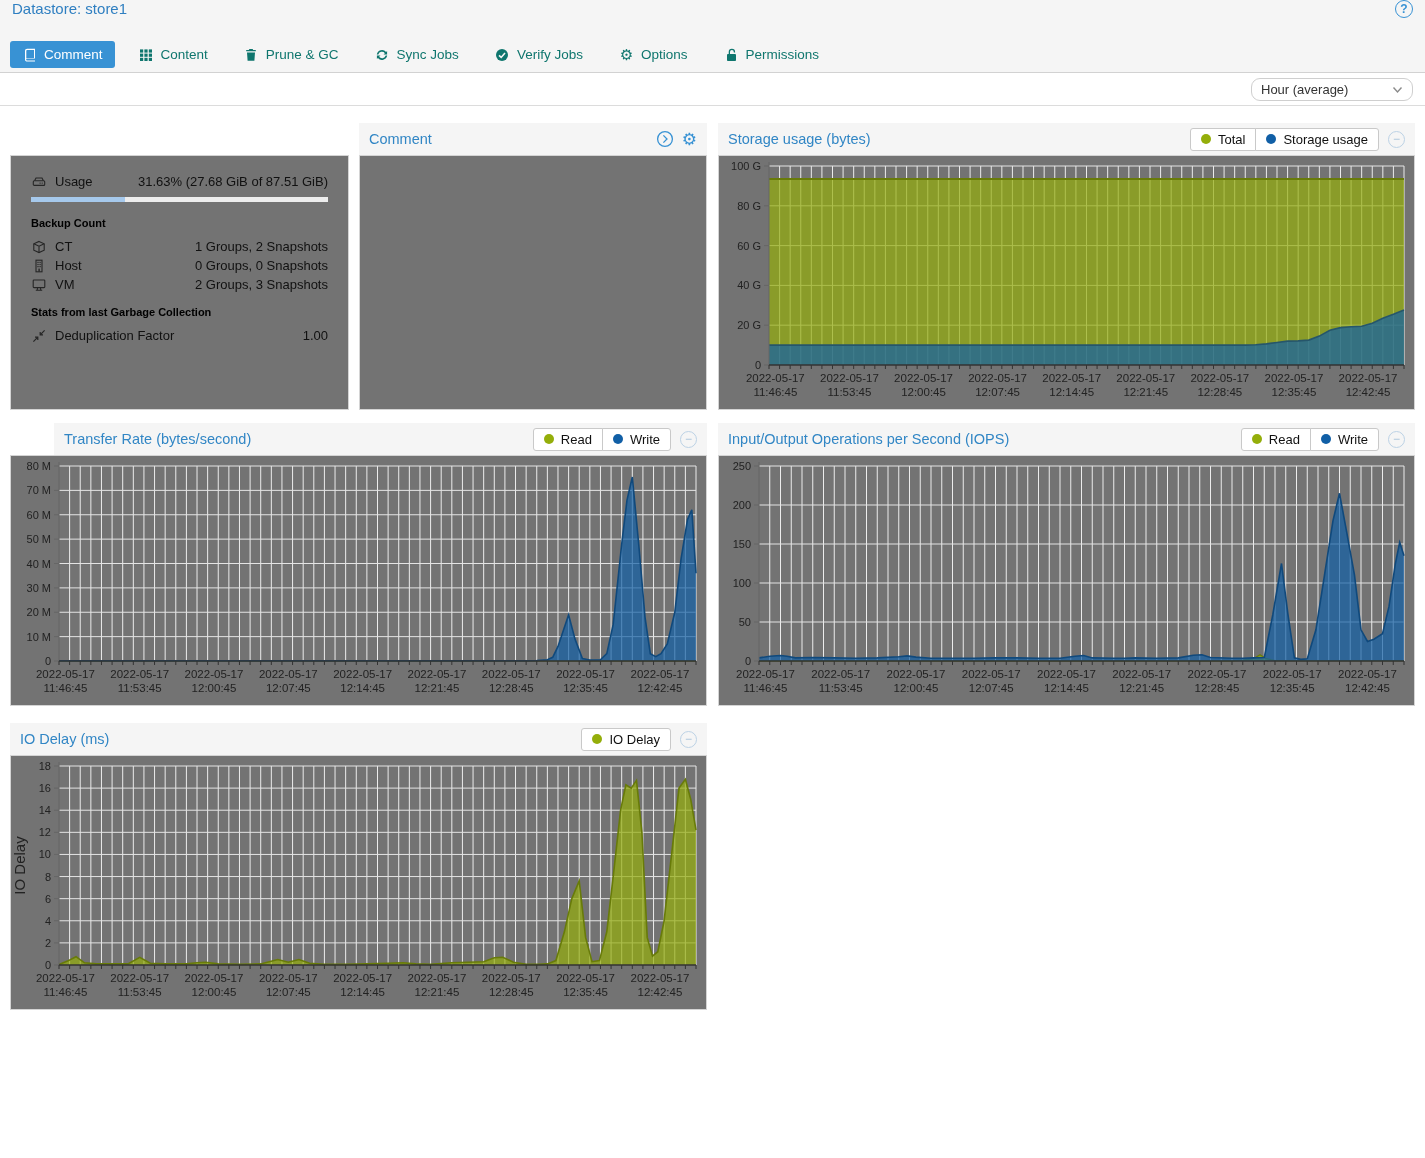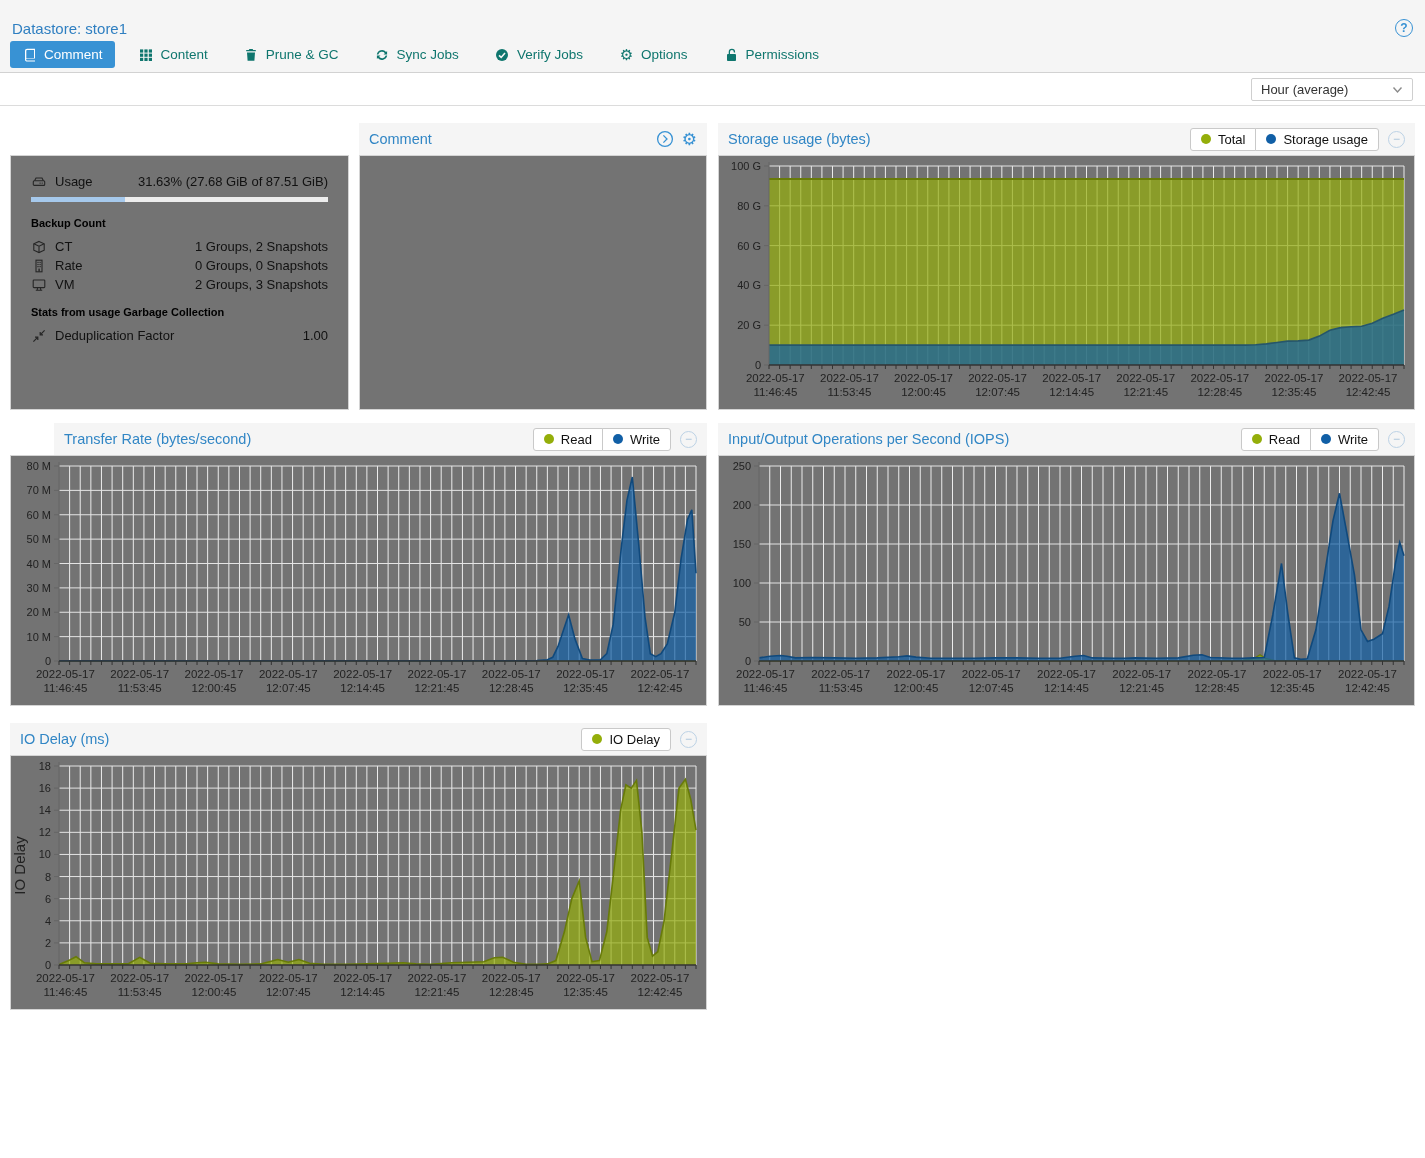--- a/index.html
+++ b/index.html
@@ -1,33 +1,33 @@
 <!DOCTYPE html>
 <html><head>
 <meta charset="utf-8">
 <style>
   * { box-sizing: border-box; margin: 0; padding: 0; }
   html,body { width:1425px; height:1158px; background:#fff; font-family:"Liberation Sans",sans-serif; position:relative; overflow:hidden; }
 
   
-  .topbar { position:absolute; left:0; top:0; width:100%; height:37px; background:#f5f5f5; display:flex; align-items:flex-end; padding:0 12px; }
+  .topbar { position:absolute; left:0; top:0; width:100%; height:37px; background:#f5f5f5; display:flex; align-items:flex-start; padding:0 12px; }
   .page-title { color:#2f7fc1; font-size:15px; }
   .help-btn { margin-left:auto; width:18px; height:18px; border:1.5px solid #3892d4; border-radius:50%; color:#3892d4; font-size:12px; font-weight:bold; display:flex; align-items:center; justify-content:center; cursor:pointer; }
 
   
   .tabbar { position:absolute; left:0; top:37px; width:100%; height:36px; background:#f5f5f5; border-bottom:1px solid #d2d2d2; display:flex; align-items:center; padding:0 10px; gap:12px; }
   .tab { display:flex; align-items:center; gap:7px; padding:6px 12px; border-radius:3px; font-size:13.5px; color:#0f766e; cursor:pointer; line-height:1; }
   .tab.active { background:#3892d4; color:#fff; }
   .tab .ticon { width:15px; height:15px; display:flex; align-items:center; justify-content:center; }
   .tab .ticon svg { width:14px; height:14px; }
   .glyph-icon { font-size:15px; line-height:1; }
 
   
   .toolbar { position:absolute; left:0; top:73px; width:100%; height:33px; background:#fff; border-bottom:1px solid #dcdcdc; }
-  .select { position:absolute; right:12px; top:5px; width:162px; height:23px; border:1px solid #cfcfcf; border-radius:2px; background:#fff; display:flex; align-items:center; padding:0 9px; font-size:13px; color:#333; cursor:pointer; }
+  .select { position:absolute; right:12px; top:5px; width:162px; height:23px; border:1px solid #cfcfcf; border-radius:9px; background:#fff; display:flex; align-items:center; padding:0 9px; font-size:13px; color:#333; cursor:pointer; }
   .select .chev { margin-left:auto; }
 
   
   .panel { position:absolute; }
   .panel-header { height:32px; background:#f5f5f5; display:flex; align-items:center; padding:0 10px; }
   .panel-title { color:#3186c5; font-size:14.5px; white-space:nowrap; }
   .panel-body { position:absolute; top:32px; left:0; right:0; bottom:0; background:#737373; border:1px solid #d4d4d4; overflow:hidden; }
 
   #panel-store   { left:10px;  top:123px; width:339px; height:287px; }
   #panel-comment { left:359px; top:123px; width:348px; height:287px; }
@@ -193,37 +193,37 @@
                   <rect x="5.4" y="2.8" width="1.2" height="1.2"></rect>
                   <rect x="7.5" y="2.8" width="1.2" height="1.2"></rect>
                   <rect x="5.4" y="4.9" width="1.2" height="1.2"></rect>
                   <rect x="7.5" y="4.9" width="1.2" height="1.2"></rect>
                   <rect x="5.4" y="7" width="1.2" height="1.2"></rect>
                   <rect x="7.5" y="7" width="1.2" height="1.2"></rect>
                   <rect x="6.4" y="9.6" width="1.4" height="3"></rect>
                 </g>
               </svg>
             </span>
-            <span>Rate</span>
+            <span>Host</span>
             <span class="val">0 Groups, 0 Snapshots</span>
           </div>
           <div class="srow">
             <span class="sicon">
               <svg viewBox="0 0 14 14">
                 <g fill="none" stroke="currentColor" stroke-width="1.1">
                   <rect x="1.2" y="2" width="11.6" height="7.6" rx=".8"></rect>
                   <path d="M5.6 9.6 5.2 12M8.4 9.6 8.8 12M3.8 12.3h6.4"></path>
                 </g>
               </svg>
             </span>
             <span>VM</span>
             <span class="val">2 Groups, 3 Snapshots</span>
           </div>
         </div>
-      <div class="sec-title gc-gap">Stats from usage Garbage Collection</div>
+      <div class="sec-title gc-gap">Stats from last Garbage Collection</div>
       <div id="gc-rows">
           <div class="srow">
             <span class="sicon">
               <svg viewBox="0 0 14 14">
                 <g fill="none" stroke="currentColor" stroke-width="1.2">
                   <path d="M12.6 1.4 8.2 5.8M8.2 3v2.8H11M1.4 12.6 5.8 8.2M5.8 11V8.2H3"></path>
                 </g>
               </svg>
             </span>
             <span>Deduplication Factor</span>

